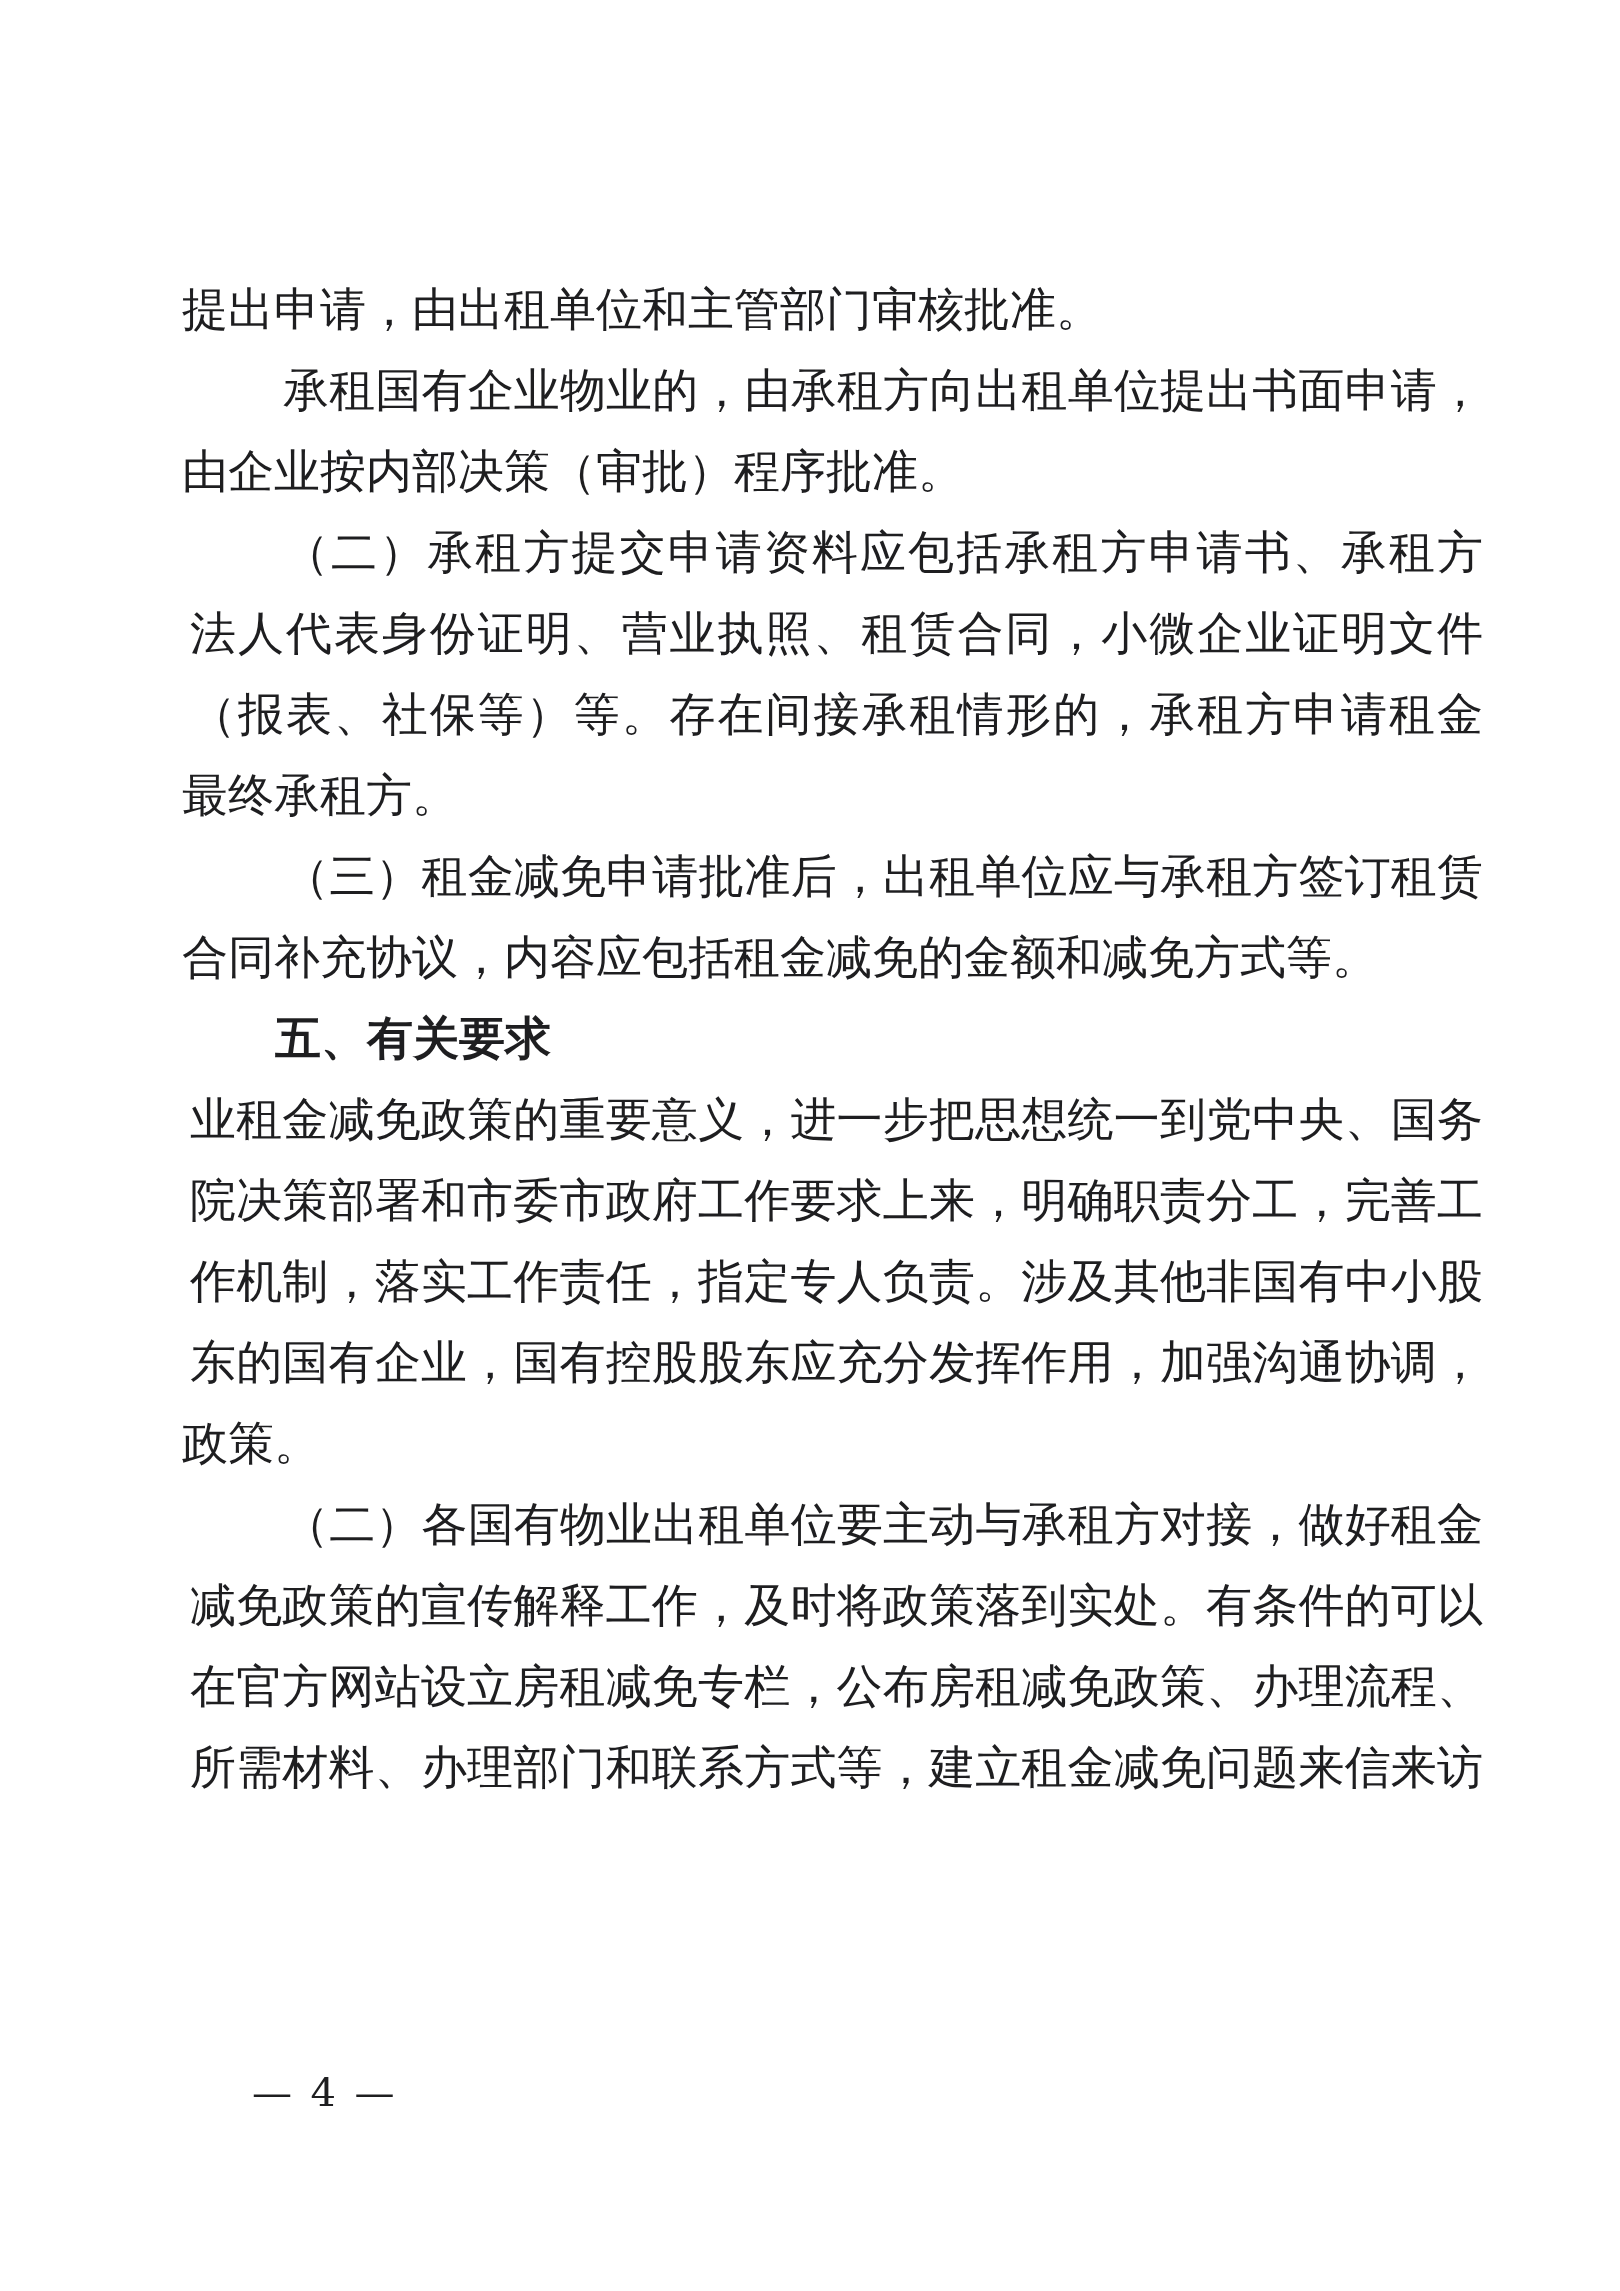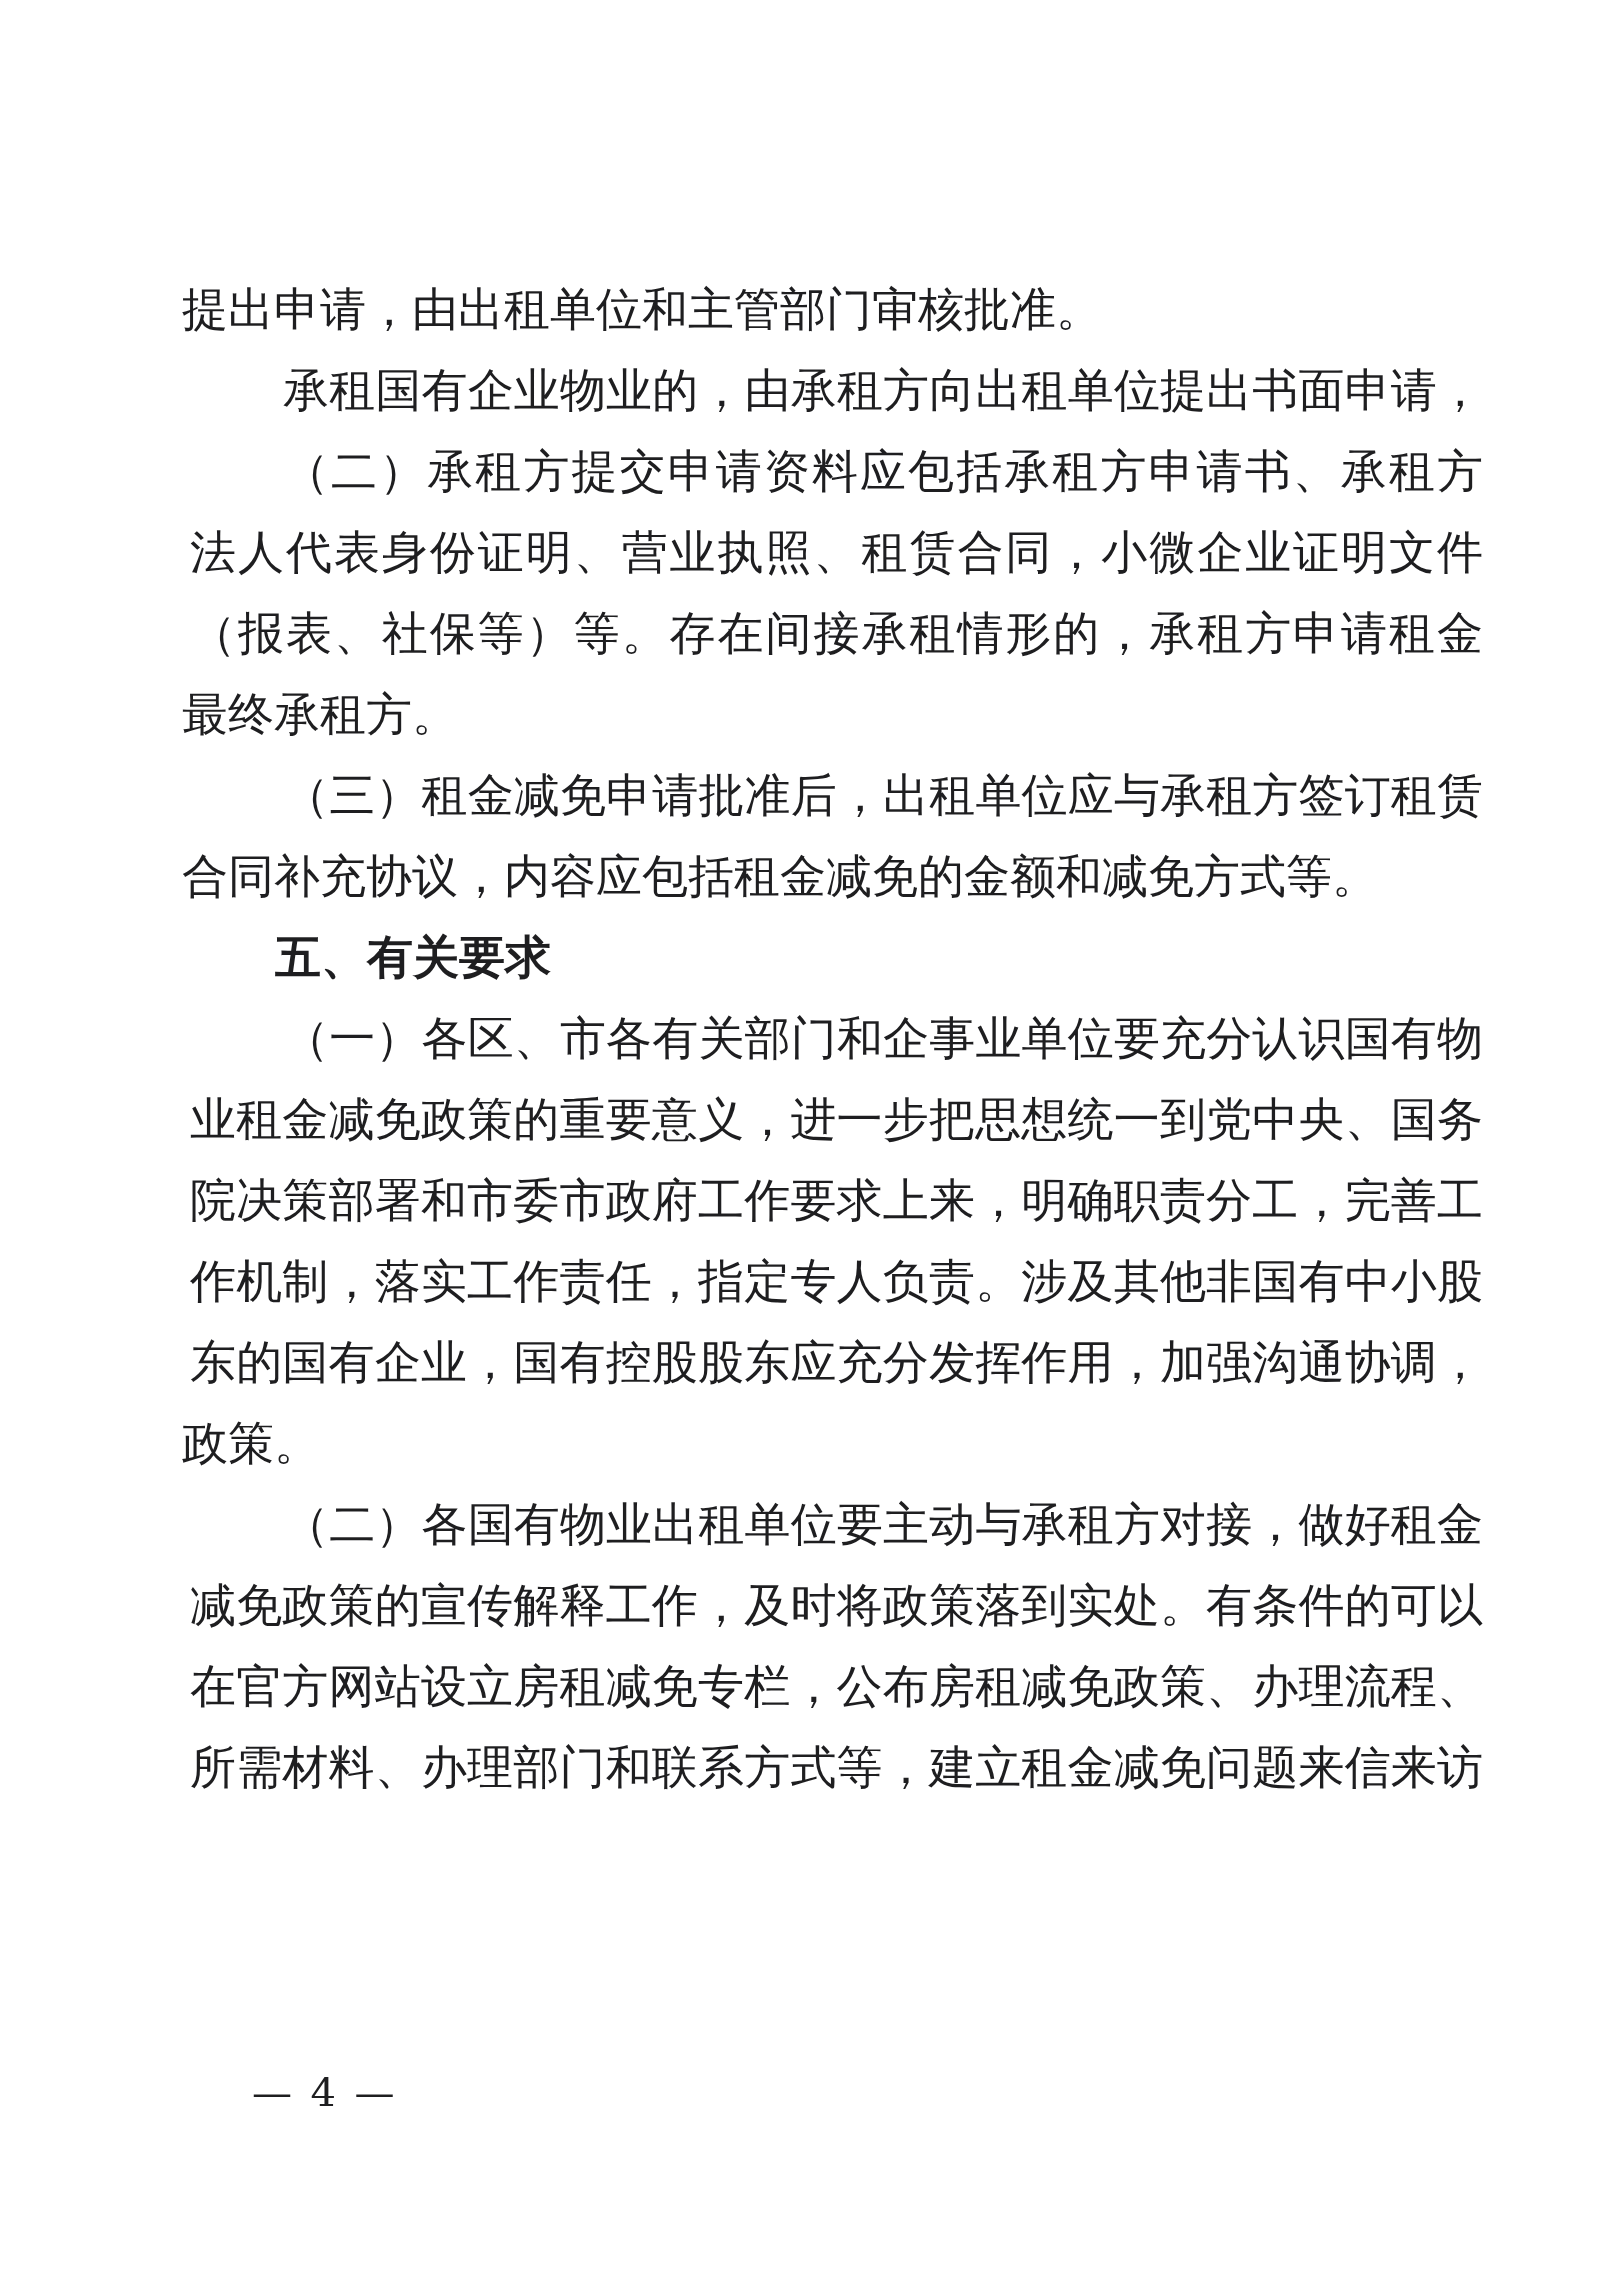--- a/index.html
+++ b/index.html
@@ -52,28 +52,28 @@
     letter-spacing: 2.9px;
   }
 </style>
 </head>
 <body>
 
 <div class="page">
   <div class="body-text" id="doc-body">
       <div class="line">提出申请，由出租单位和主管部门审核批准。</div>
       <div class="line indent justify">承租国有企业物业的，由承租方向出租单位提出书面申请，</div>
+      <div class="line">由企业按内部决策（审批）程序批准。</div>
       <div class="line indent justify">（二）承租方提交申请资料应包括承租方申请书、承租方</div>
       <div class="line justify">法人代表身份证明、营业执照、租赁合同，小微企业证明文件</div>
       <div class="line justify">（报表、社保等）等。存在间接承租情形的，承租方申请租金</div>
       <div class="line">最终承租方。</div>
       <div class="line indent justify">（三）租金减免申请批准后，出租单位应与承租方签订租赁</div>
       <div class="line">合同补充协议，内容应包括租金减免的金额和减免方式等。</div>
       <div class="line indent bold">五、有关要求</div>
-      <div class="line indent justify">（一）各区、市各有关部门和企事业单位要充分认识国有物</div>
       <div class="line justify">业租金减免政策的重要意义，进一步把思想统一到党中央、国务</div>
       <div class="line justify">院决策部署和市委市政府工作要求上来，明确职责分工，完善工</div>
       <div class="line justify">作机制，落实工作责任，指定专人负责。涉及其他非国有中小股</div>
       <div class="line justify">东的国有企业，国有控股股东应充分发挥作用，加强沟通协调，</div>
       <div class="line">政策。</div>
       <div class="line indent justify">（二）各国有物业出租单位要主动与承租方对接，做好租金</div>
       <div class="line justify">减免政策的宣传解释工作，及时将政策落到实处。有条件的可以</div>
       <div class="line justify">在官方网站设立房租减免专栏，公布房租减免政策、办理流程、</div>
       <div class="line justify">所需材料、办理部门和联系方式等，建立租金减免问题来信来访</div>
     </div>

